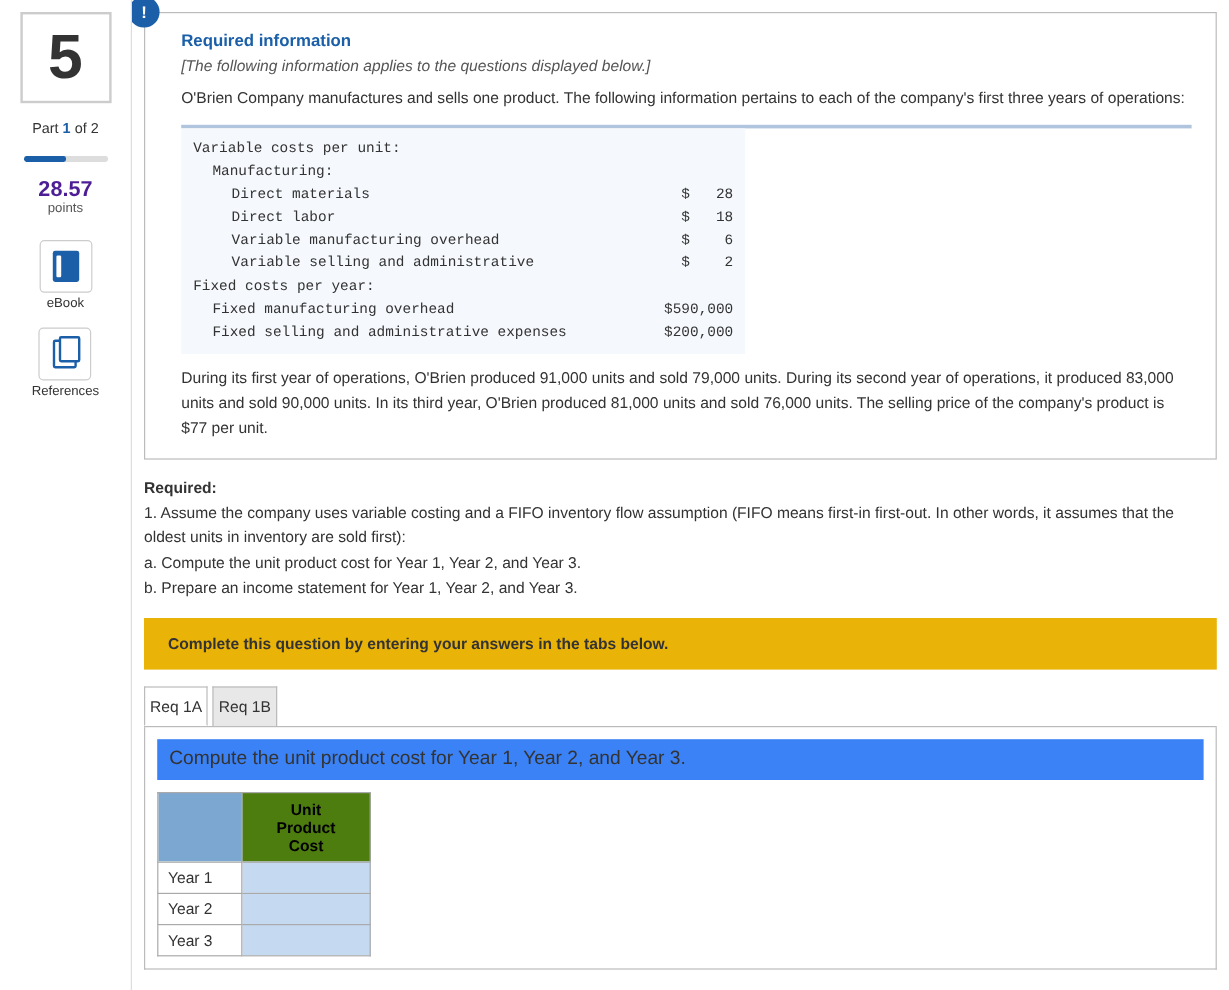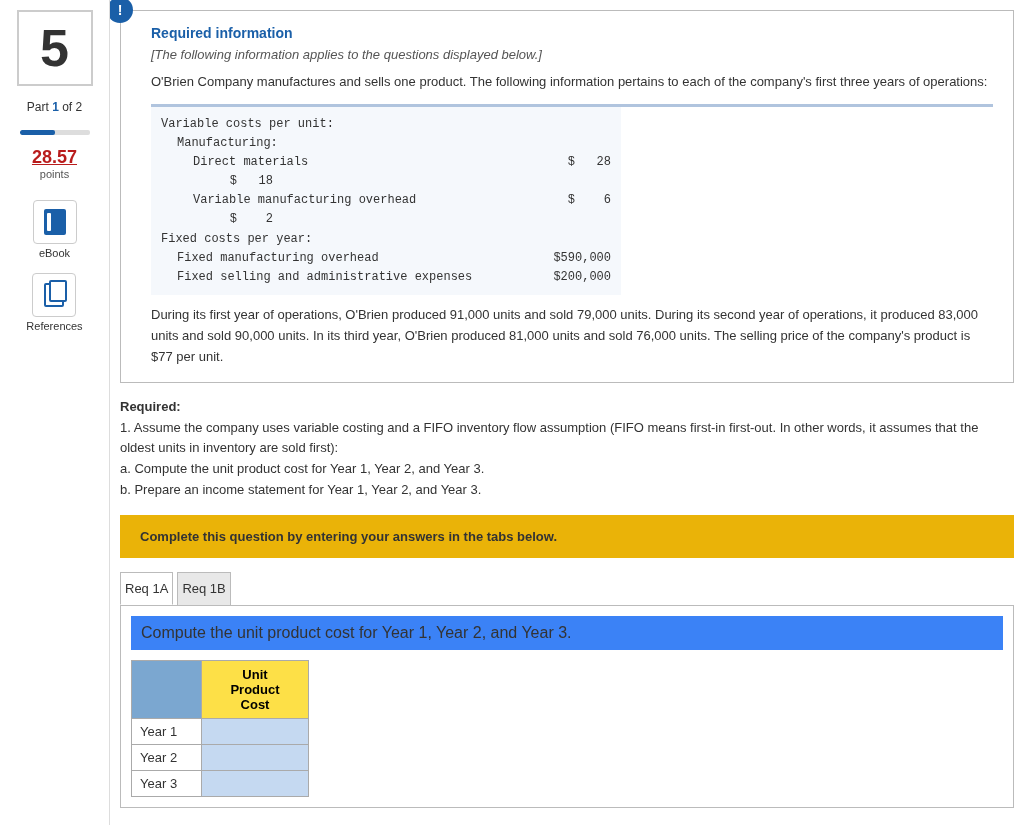--- a/index.html
+++ b/index.html
@@ -47,22 +47,21 @@
     }
     .progress-bar-fill {
       height: 100%;
       background: #1a5fa8;
       width: 50%;
       border-radius: 2px;
     }
     .points-value {
       font-size: 18px;
       font-weight: bold;
-      color: #b91c1c;
-      text-decoration: underline;
+      color: #4c1d95;
     }
     .points-label {
       font-size: 11px;
       color: #555;
       margin-bottom: 20px;
     }
     .sidebar-icon-btn {
       display: flex;
       flex-direction: column;
       align-items: center;
@@ -264,21 +263,21 @@
       margin-bottom: 10px;
       font-size: 16px;
     }
 
     
     .unit-table {
       border-collapse: collapse;
       font-size: 13px;
     }
     .unit-table th {
-      background: #fde047;
+      background: #4d7c0f;
       color: #000;
       border: 1px solid #aaa;
       padding: 6px 16px;
       text-align: center;
       font-weight: bold;
     }
     .unit-table td {
       border: 1px solid #aaa;
       padding: 5px 8px;
       font-size: 13px;
@@ -351,27 +350,29 @@
           </div>
           <div class="row indent1">
             <span class="label">Manufacturing:</span>
             <span class="val"></span>
           </div>
           <div class="row indent2">
             <span class="label">Direct materials</span>
             <span class="val">$&nbsp;&nbsp;&nbsp;28</span>
           </div>
           <div class="row indent2">
+            <span class="label">Direct labor</span>
             <span class="val">$&nbsp;&nbsp;&nbsp;18</span>
           </div>
           <div class="row indent2">
             <span class="label">Variable manufacturing overhead</span>
             <span class="val">$&nbsp;&nbsp;&nbsp;&nbsp;6</span>
           </div>
           <div class="row indent2">
+            <span class="label">Variable selling and administrative</span>
             <span class="val">$&nbsp;&nbsp;&nbsp;&nbsp;2</span>
           </div>
           <div class="row">
             <span class="label">Fixed costs per year:</span>
             <span class="val"></span>
           </div>
           <div class="row indent1">
             <span class="label">Fixed manufacturing overhead</span>
             <span class="val">$590,000</span>
           </div>

